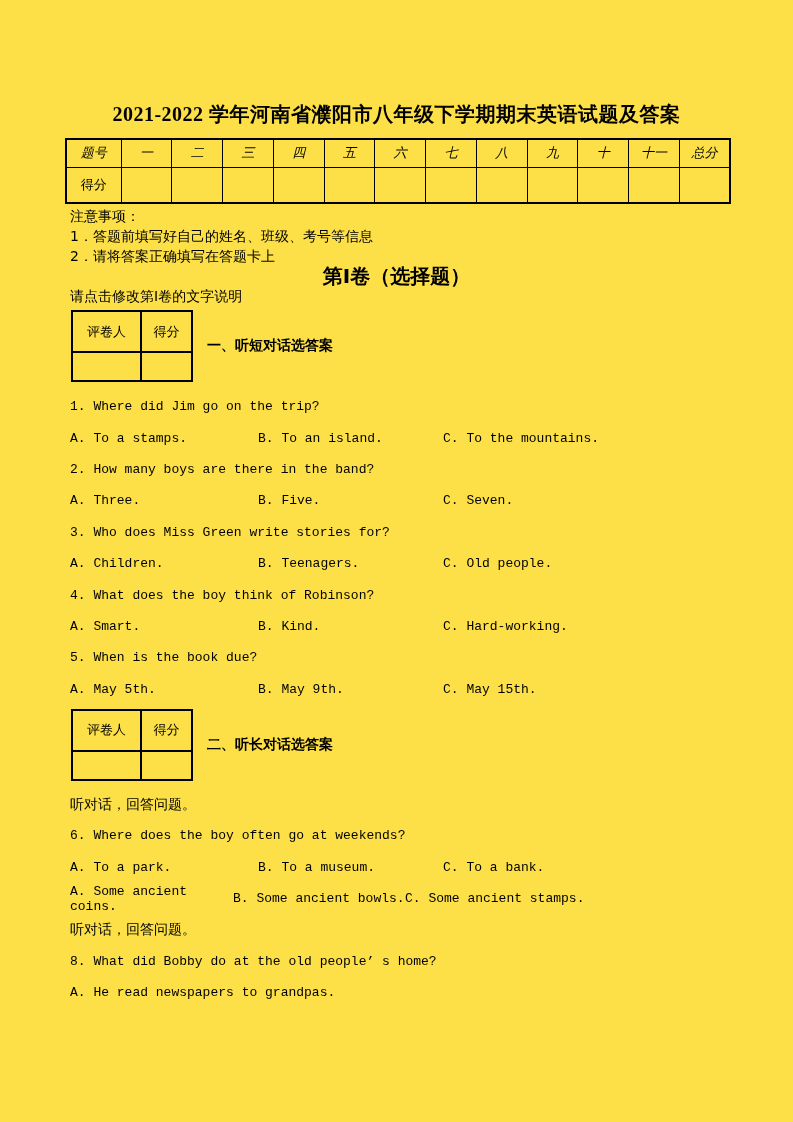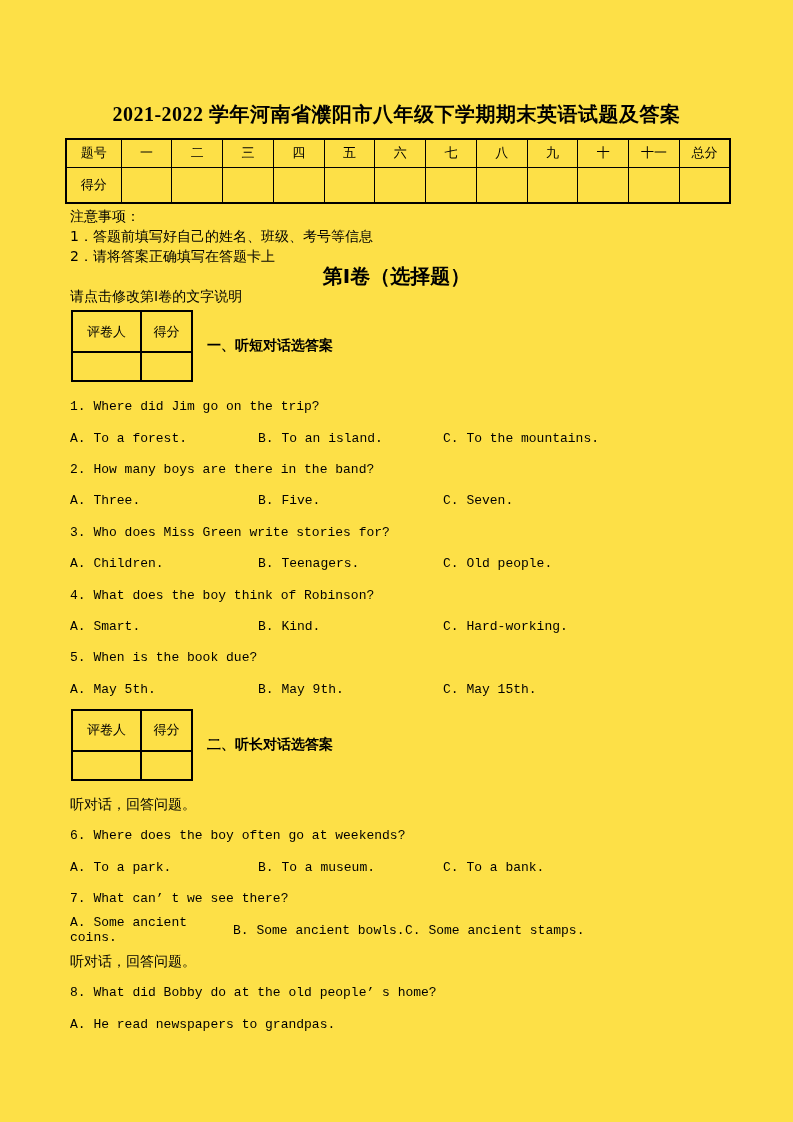--- a/index.html
+++ b/index.html
@@ -29,21 +29,21 @@
     width: 666px;
     table-layout: fixed;
     border: 2px solid #000;
   }
   .score-table td {
     border: 1px solid #000;
     text-align: center;
     font-size: 13px;
     padding: 0;
   }
-  .score-table tr.hdr td { height: 28px; }
+  .score-table tr.hdr td { height: 28px; font-style: italic; }
   .score-table tr.blank td { height: 36px; }
   .score-table col.c0 { width: 55px; }
 
   .notice { margin: 2px 0 0 70px; }
   .notice .nline { font-size: 14px; line-height: 20px; }
 
   .part1-heading {
     text-align: center;
     font-weight: bold;
     font-size: 20px;
@@ -161,21 +161,21 @@
         <td></td>
       </tr>
     </tbody>
       </table>
     <div class="section-heading">一、听短对话选答案</div>
   </div>
 
   <div class="qa s1">
     <div class="line en">1. Where did Jim go on the trip?</div>
     <div class="line en opts">
-      <span class="opt-a">A. To a forest.</span>
+      <span class="opt-a">A. To a stamps.</span>
       <span class="opt-b">B. To an island.</span>
       <span class="opt-c">C. To the mountains.</span>
     </div>
     <div class="line en">2. How many boys are there in the band?</div>
     <div class="line en opts">
       <span class="opt-a">A. Three.</span>
       <span class="opt-b">B. Five.</span>
       <span class="opt-c">C. Seven.</span>
     </div>
     <div class="line en">3. Who does Miss Green write stories for?</div>
@@ -219,21 +219,20 @@
   </div>
 
   <div class="qa s2">
     <div class="line cn">听对话，回答问题。</div>
     <div class="line en">6. Where does the boy often go at weekends?</div>
     <div class="line en opts">
       <span class="opt-a">A. To a park.</span>
       <span class="opt-b">B. To a museum.</span>
       <span class="opt-c">C. To a bank.</span>
     </div>
-    <div class="line en">7. What can’ t we see there?</div>
     <div class="line en opts tight">
       <span class="opt-a">A. Some ancient coins.</span>
       <span class="opt-b">B. Some ancient bowls.</span>
       <span class="opt-c">C. Some ancient stamps.</span>
     </div>
     <div class="line cn">听对话，回答问题。</div>
     <div class="line en">8. What did Bobby do at the old people’ s home?</div>
     <div class="line en">A. He read newspapers to grandpas.</div>
   </div>
 

